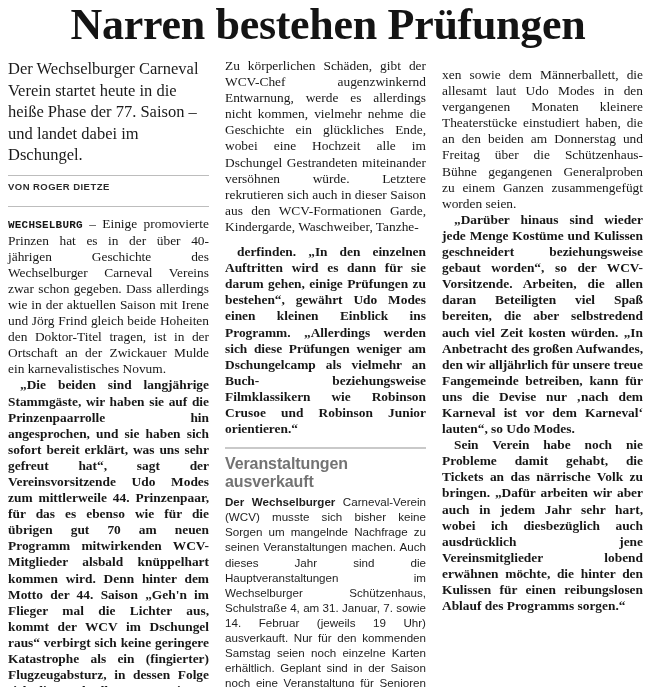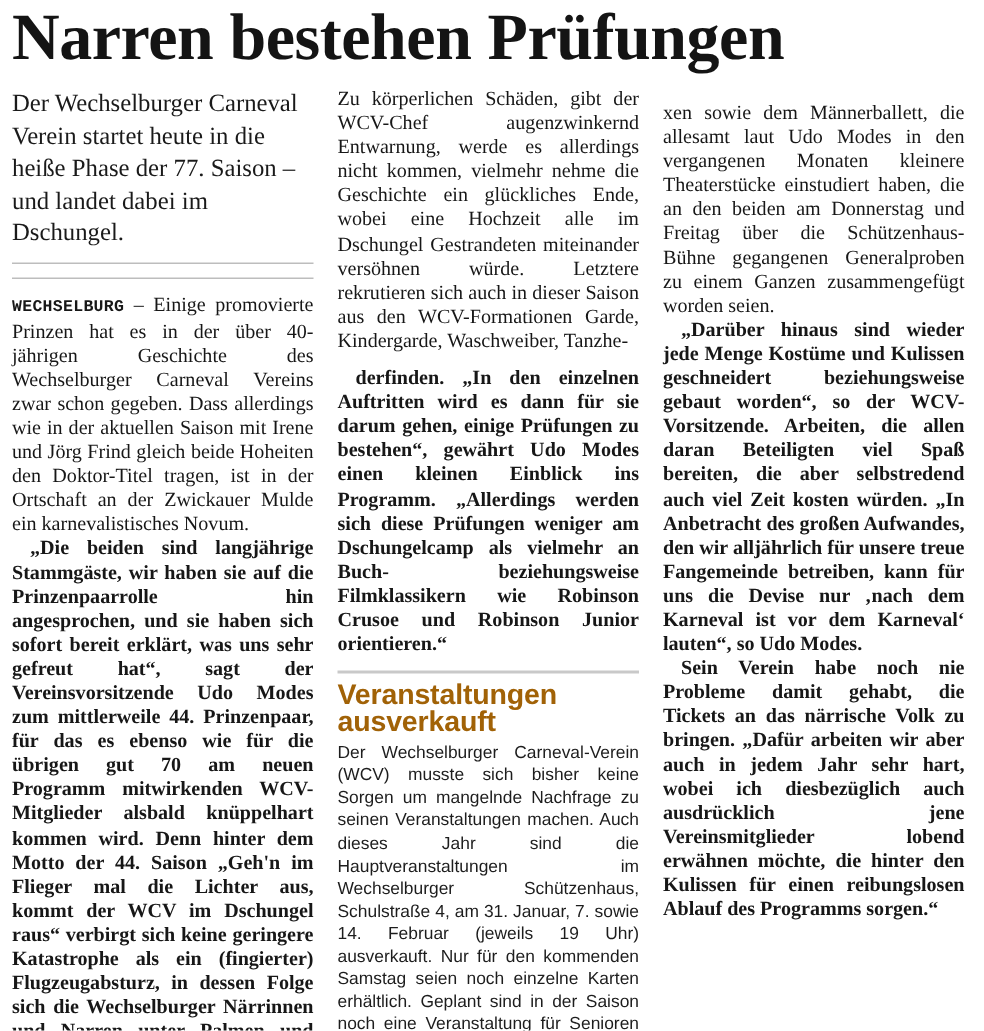--- a/index.html
+++ b/index.html
@@ -28,20 +28,21 @@
   .headline {
     font-family: "Liberation Serif", "DejaVu Serif", serif;
     font-size: 44px;
     line-height: 46px;
     font-weight: 700;
     letter-spacing: -0.3px;
     color: #141414;
     margin: 0;
     padding: 2px 0 0 0;
     white-space: nowrap;
+    text-align: center;
   }
 
   
   .columns {
     display: flex;
     gap: 16px;
     margin-top: 10px;
     align-items: flex-start;
   }
   .col {
@@ -109,54 +110,55 @@
     padding-top: 0;
   }
   .infobox-rule {
     border: 0;
     border-top: 2px solid #c9c9c9;
     margin: 0 0 6px 0;
     height: 0;
   }
   .infobox-title {
     font-family: "Liberation Sans", "DejaVu Sans", sans-serif;
-    font-size: 19px;
+    font-size: 16px;
     font-weight: 700;
-    color: #a16207;
+    color: #737373;
     margin: 0 0 3px 0;
     line-height: 18px;
     letter-spacing: -0.1px;
   }
   .infobox-body {
     font-family: "Liberation Sans", "DejaVu Sans", sans-serif;
     font-size: 11.6px;
     line-height: 15.1px;
     color: #1d1d1d;
     text-align: justify;
     margin: 0;
   }
   .infobox-body .strong {
-    font-weight: 400;
+    font-weight: 700;
   }
 </style>
 </head>
 <body>
 
 <div class="page">
 
   <h1 class="headline">Narren bestehen Prüfungen</h1>
 
   <div class="columns">
 
     <div class="col">
 
       <p class="lead">Der Wechselburger Carneval Verein startet heute in die heiße Phase der 77. Saison – und landet dabei im Dschungel.</p>
 
       <hr class="rule">
 
+      <div class="byline">VON ROGER DIETZE</div>
 
       <hr class="rule">
 
       <p class="body-text first"><span class="dateline">WECHSELBURG</span><span> – Einige promovierte Prinzen hat es in der über 40-jährigen Geschichte des Wechselburger Carneval Vereins zwar schon gegeben. Dass allerdings wie in der aktuellen Saison mit Irene und Jörg Frind gleich beide Hoheiten den Doktor-Titel tragen, ist in der Ortschaft an der Zwickauer Mulde ein karnevalistisches Novum.</span></p>
 
       <p class="body-text">„Die beiden sind langjährige Stammgäste, wir haben sie auf die Prinzenpaarrolle hin angesprochen, und sie haben sich sofort bereit erklärt, was uns sehr gefreut hat“, sagt der Vereinsvorsitzende Udo Modes zum mittlerweile 44. Prinzenpaar, für das es ebenso wie für die übrigen gut 70 am neuen Programm mitwirkenden WCV-Mitglieder alsbald knüppelhart kommen wird. Denn hinter dem Motto der 44. Saison „Geh'n im Flieger mal die Lichter aus, kommt der WCV im Dschungel raus“ verbirgt sich keine geringere Katastrophe als ein (fingierter) Flugzeugabsturz, in dessen Folge sich die Wechselburger Närrinnen und Narren unter Palmen und Lianen wie-</p>
     </div>
 
     <div class="col">
 

